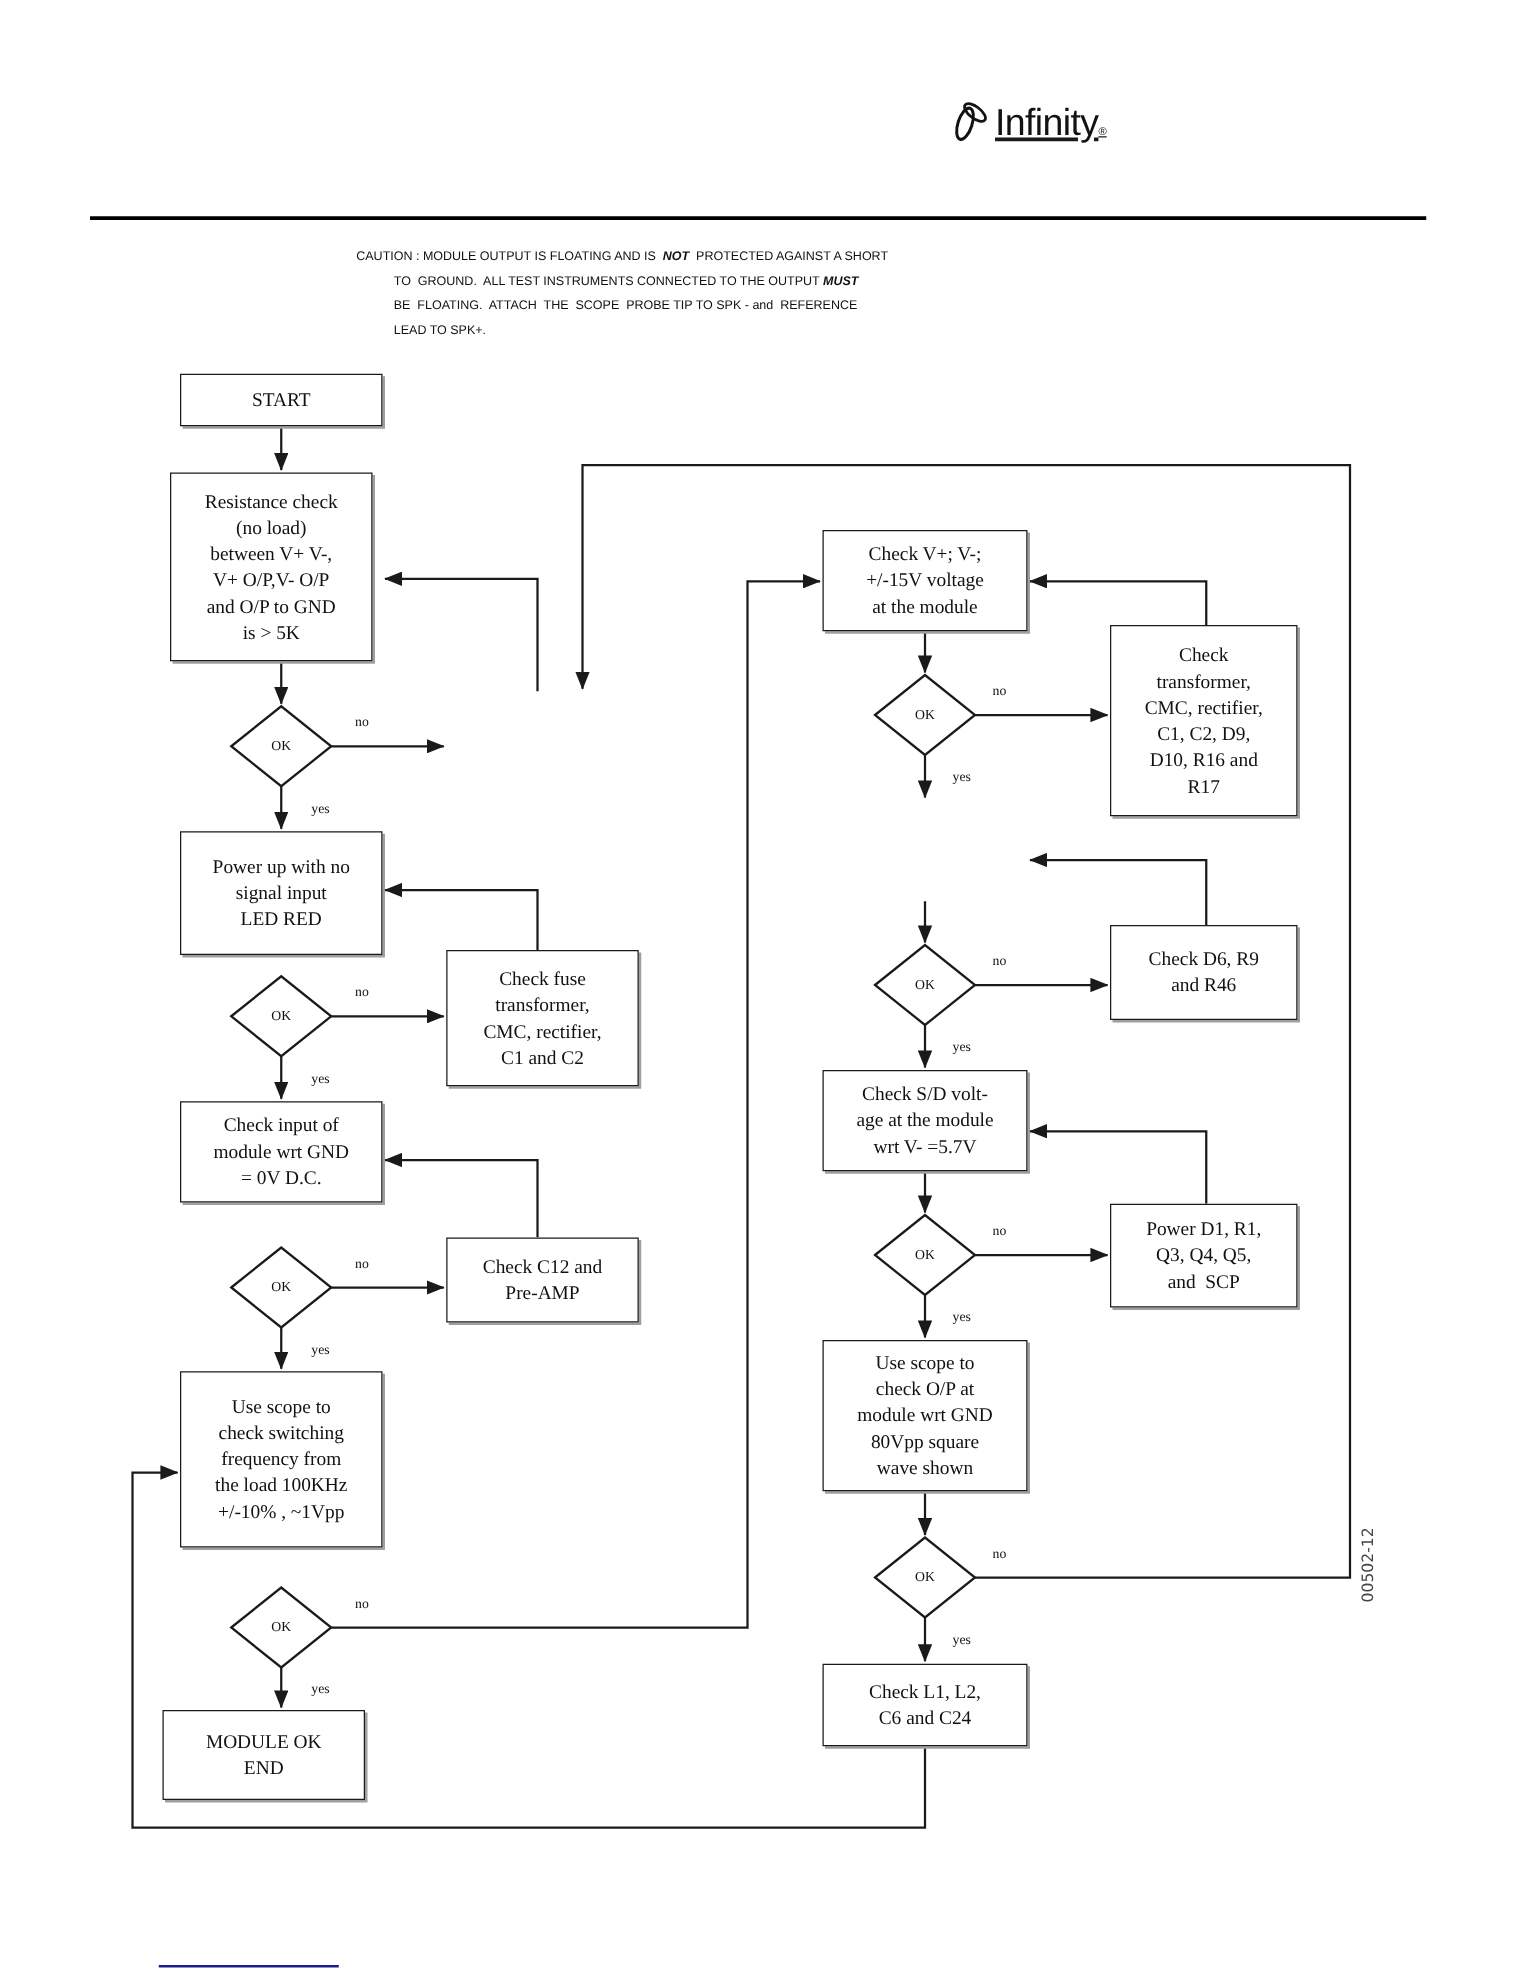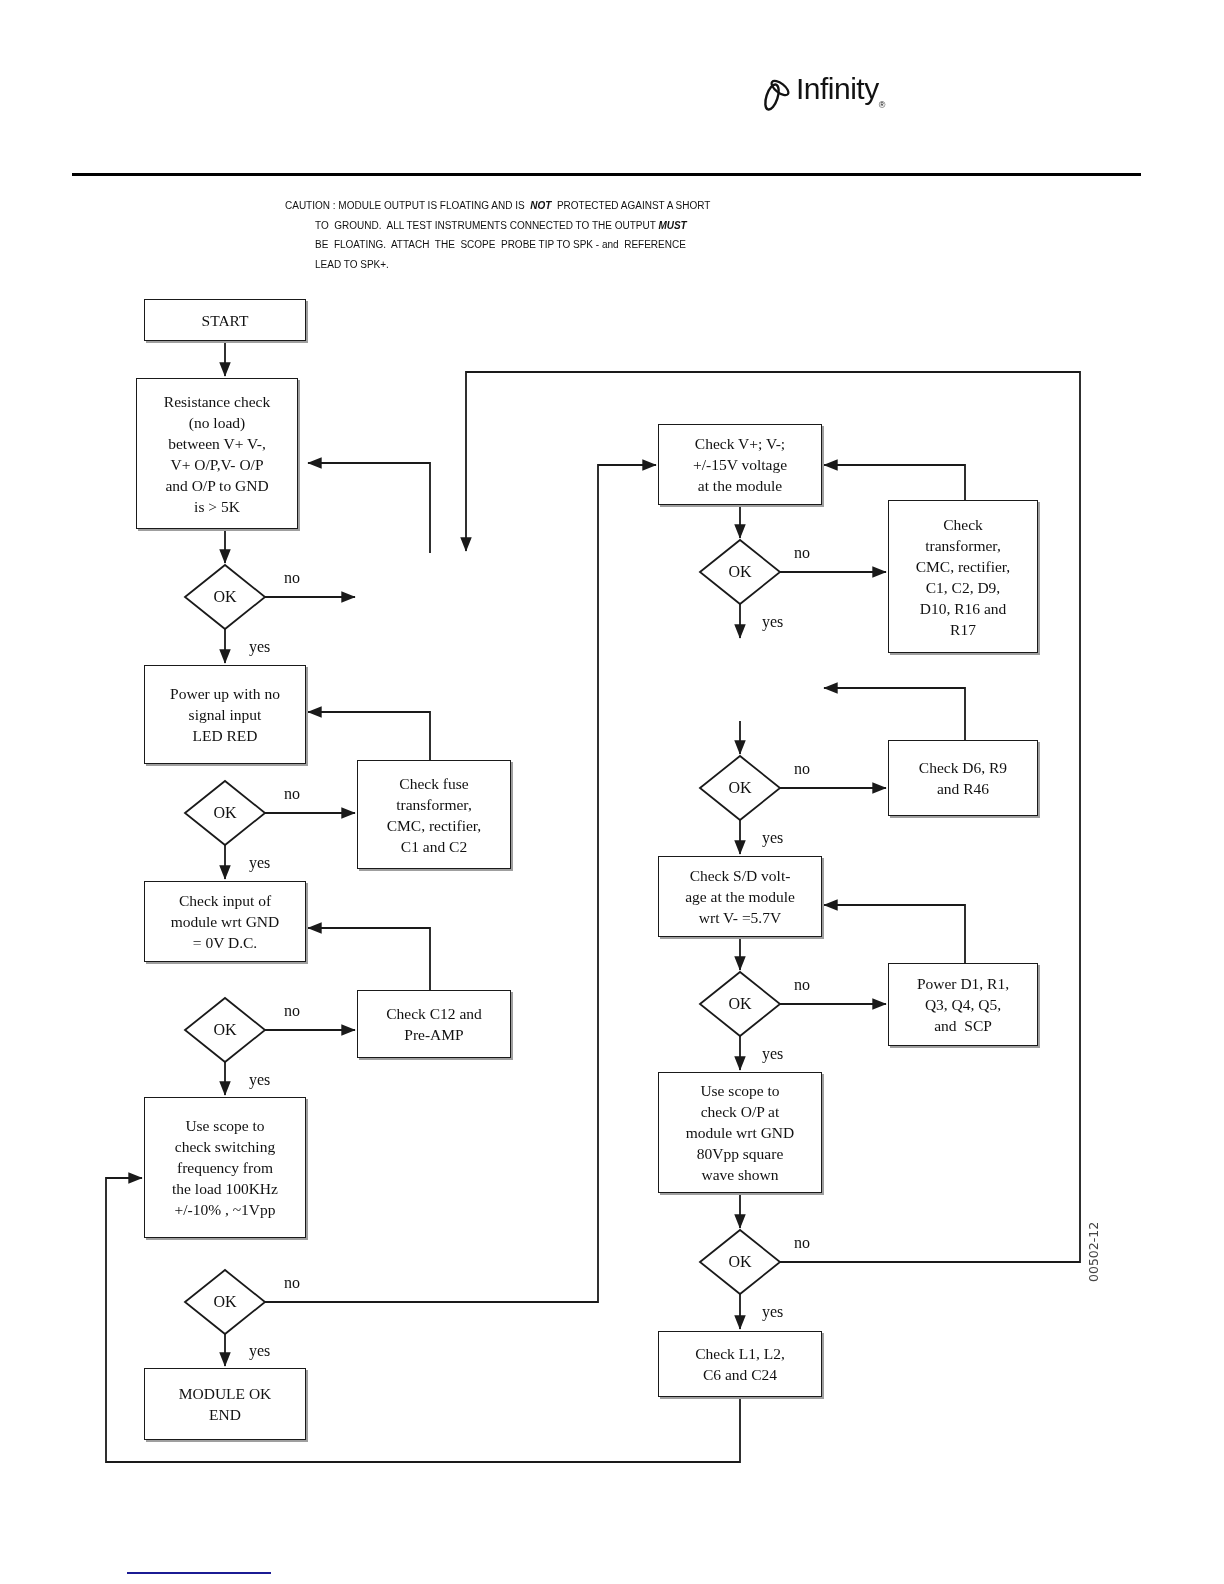--- a/index.html
+++ b/index.html
@@ -1,41 +1,41 @@
 <!DOCTYPE html>
 <html><head>
 <meta charset="utf-8">
 <style>
   html,body{margin:0;padding:0;background:#fff;}
   #page{
     position:relative;width:1224px;height:1584px;background:#ffffff;
     font-family:"Liberation Serif", serif;color:#1a1a1a;overflow:hidden;
   }
   
-  #logo{position:absolute;left:758px;top:72px;height:44px;display:flex;align-items:flex-start;}
+  #logo{position:absolute;left:758px;top:72px;height:44px;display:flex;align-items:flex-end;text-decoration:underline;}
   #logo .glyph{width:36px;height:42px;margin-right:2px;}
   #logo .word{font-family:"Liberation Sans", sans-serif;font-size:30px;letter-spacing:-0.5px;color:#121212;}
   #logo .reg{font-family:"Liberation Sans", sans-serif;font-size:9px;color:#121212;align-self:flex-end;margin-bottom:6px;}
   #rule{position:absolute;left:72px;top:173px;width:1069px;height:3px;background:#000;}
   
   .caution{position:absolute;left:285px;top:196px;font-family:"Liberation Sans", sans-serif;
            font-size:10px;line-height:19.5px;color:#111;}
   .c-line{white-space:pre;}
   .c-ind{margin-left:30px;}
   .em{font-weight:bold;font-style:italic;}
   
   #connectors{position:absolute;left:0;top:0;z-index:1;}
   .node{
     position:absolute;z-index:2;box-sizing:border-box;
     display:flex;align-items:center;justify-content:center;text-align:center;
     white-space:pre;background:#fff;border:1.6px solid #1a1a1a;
     box-shadow:2px 2px 0 #9f9f9f;
     font-size:15.5px;line-height:21px;color:#111;
   }
-  .lbl{position:absolute;z-index:3;font-size:16px;line-height:22px;color:#111;}
+  .lbl{position:absolute;z-index:3;font-size:11px;line-height:22px;color:#111;}
   .ok-lbl{width:60px;text-align:center;}
   #docnum{
     position:absolute;left:1086px;top:1282px;width:72px;z-index:3;
     transform:rotate(-90deg);transform-origin:0 0;
     font-family:"DejaVu Sans", sans-serif;font-size:12.5px;color:#444;
   }
   #footer-link{position:absolute;left:127px;top:1572px;width:144px;height:2px;background:#1b1b94;z-index:3;}
 </style>
 </head>
 <body>
@@ -120,21 +120,21 @@
 signal input
 LED RED</div>
   <div class="node" style="left:144px;top:881px;width:162px;height:81px">Check input of
 module wrt GND
 = 0V D.C.</div>
   <div class="node" style="left:144px;top:1097px;width:162px;height:141px">Use scope to
 check switching
 frequency from
 the load 100KHz
 +/-10% , ~1Vpp</div>
-  <div class="node" style="left:144px;top:1368px;width:162px;height:72px">MODULE OK
+  <div class="node" style="left:130px;top:1368px;width:162px;height:72px">MODULE OK
 END</div>
 
   <div class="node" style="left:357px;top:760px;width:154px;height:109px">Check fuse
 transformer,
 CMC, rectifier,
 C1 and C2</div>
   <div class="node" style="left:357px;top:990px;width:154px;height:68px">Check C12 and
 Pre-AMP</div>
 
   <div class="node" style="left:658px;top:424px;width:164px;height:81px">Check V+; V-;

